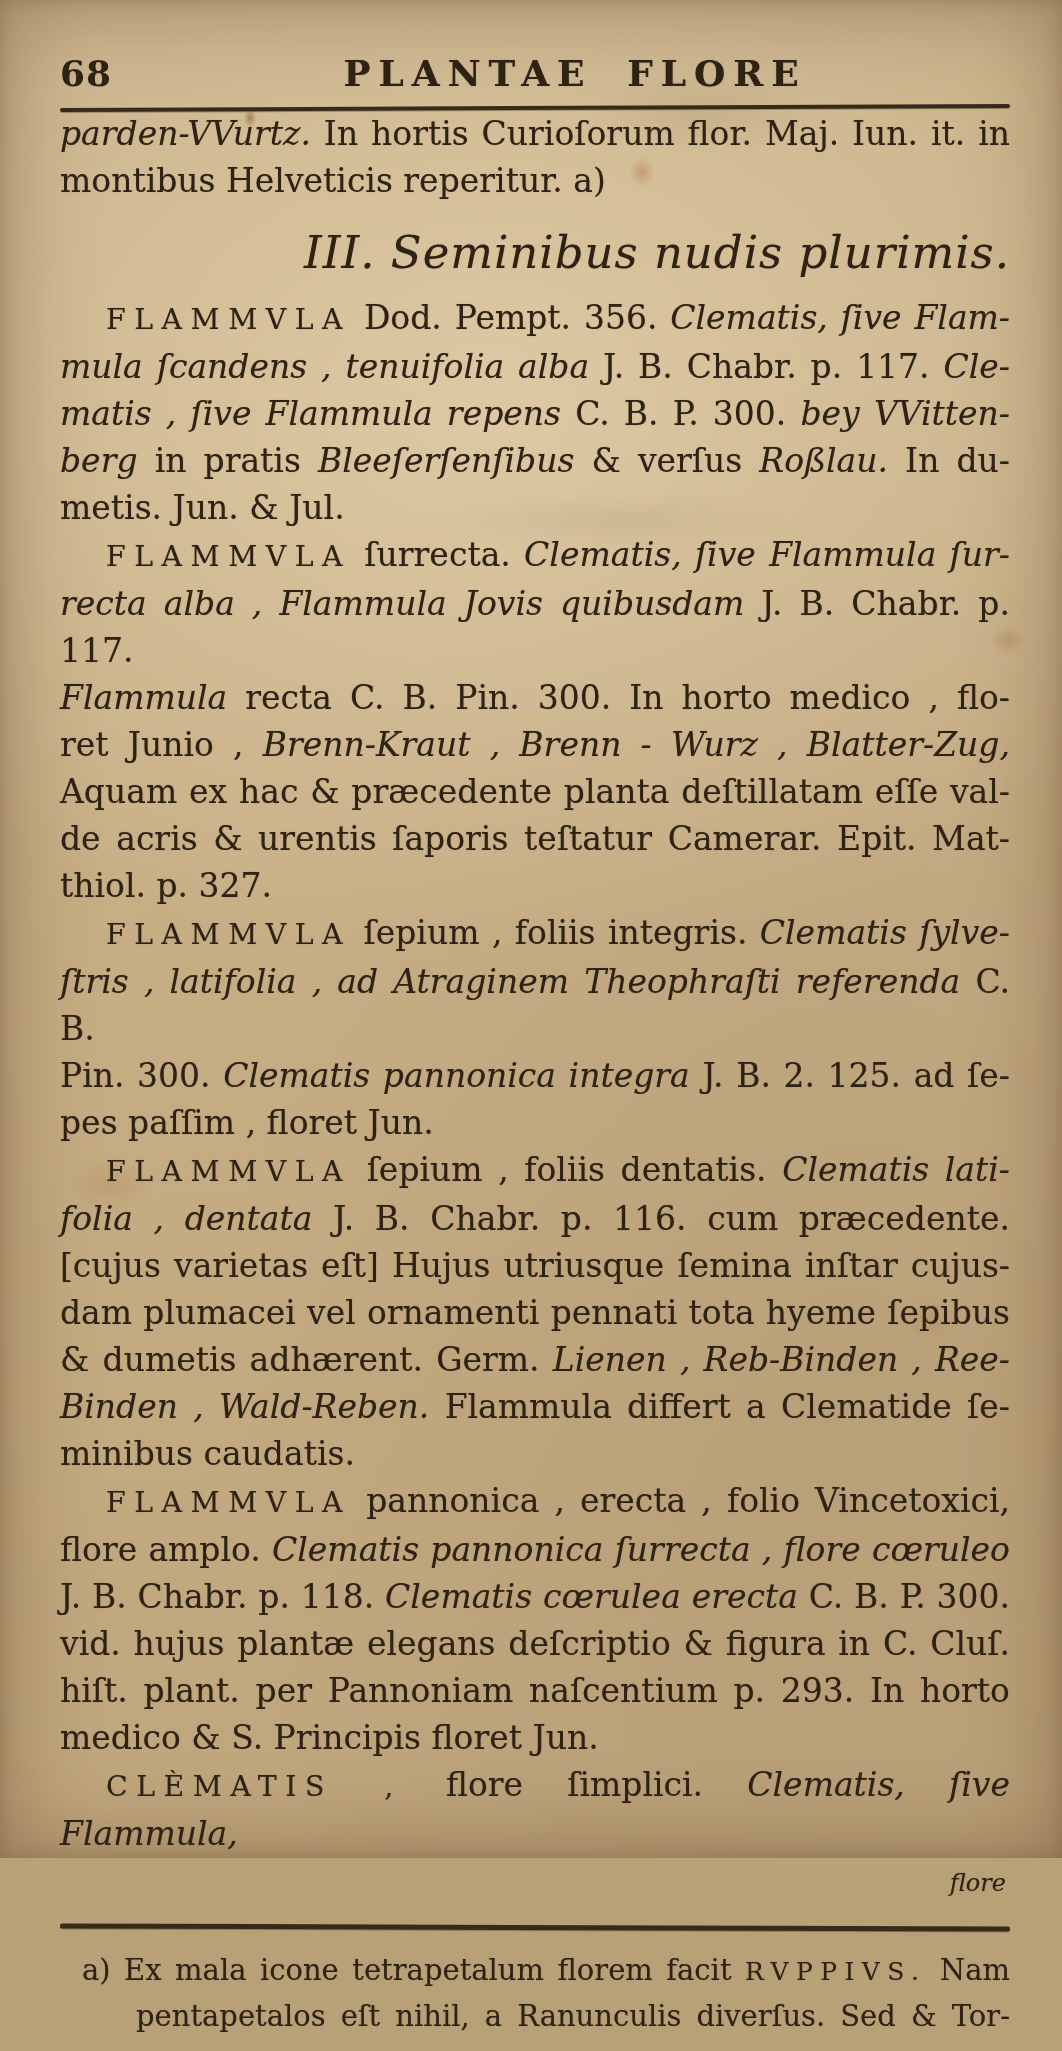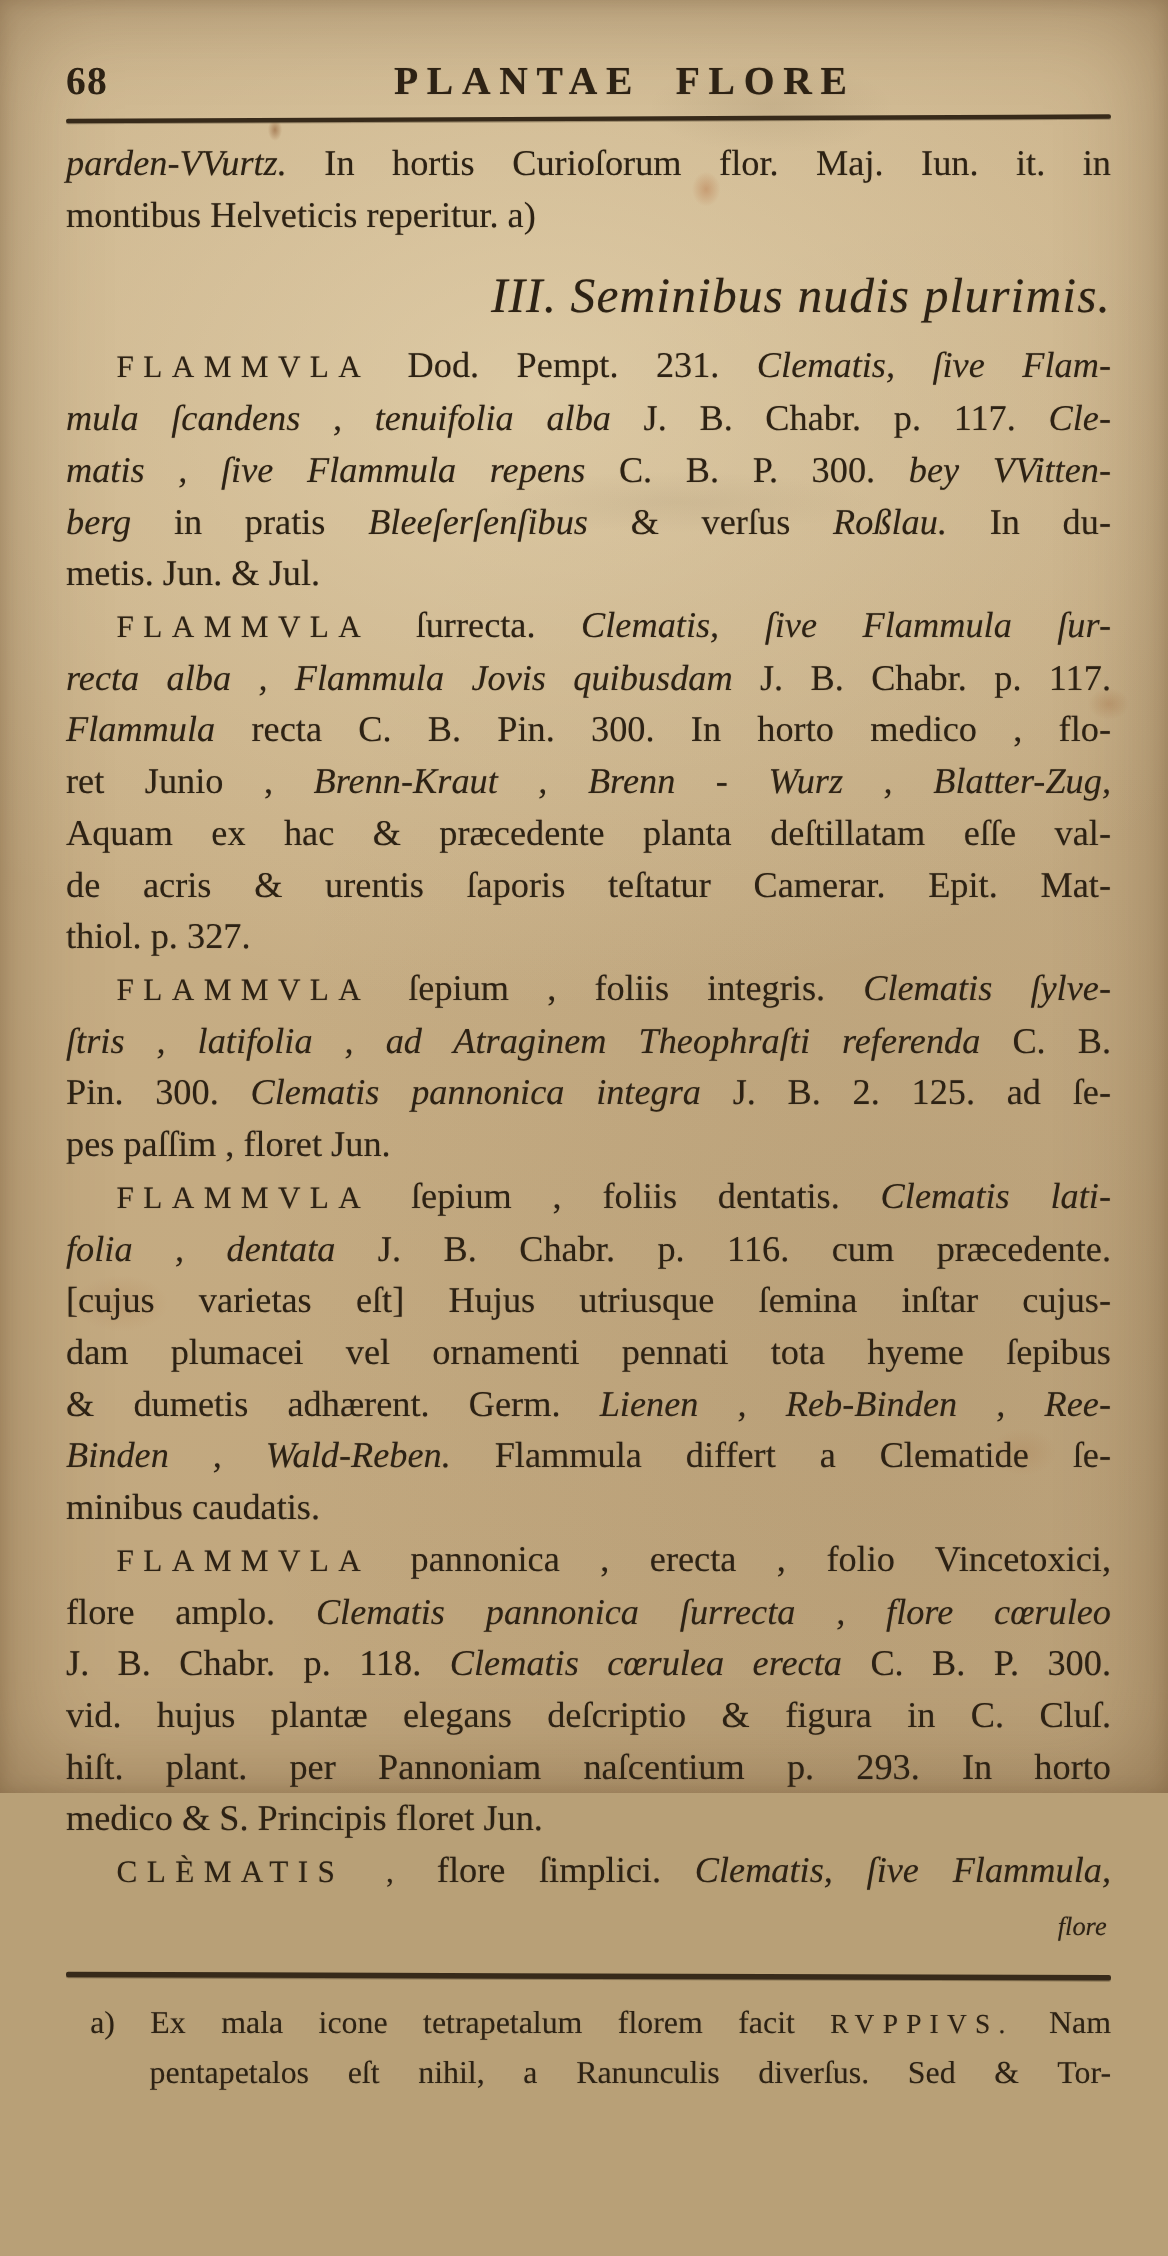--- a/index.html
+++ b/index.html
@@ -6,53 +6,52 @@
     --paper:#c6ad84;
     --ink:#2d2214;
   }
   html,body{margin:0;padding:0;}
   body{
     width:1062px;height:2051px;overflow:hidden;
     background:#b8a077;
     font-family:"DejaVu Serif","Liberation Serif",serif;
   }
   .page{
-    position:relative;width:1062px;height:1630px;color:var(--ink);
+    position:relative;width:1062px;height:1858px;color:var(--ink);
     background:
       radial-gradient(160px 60px at 66% 6%,  rgba(95,78,55,.10), transparent 70%),
       radial-gradient(260px 40px at 58% 28%, rgba(95,78,55,.08), transparent 70%),
       radial-gradient(18px 22px at 642px 172px, rgba(165,75,25,.30), transparent 72%),
       radial-gradient(9px 14px  at 250px 118px, rgba(120,60,20,.45), transparent 72%),
       radial-gradient(26px 20px at 1008px 640px, rgba(150,80,30,.22), transparent 72%),
       radial-gradient(60px 36px at 110px 1185px, rgba(150,80,30,.14), transparent 72%),
       radial-gradient(46px 30px at 310px 1990px, rgba(150,80,30,.16), transparent 72%),
       radial-gradient(42px 30px at 930px 1320px, rgba(150,80,30,.12), transparent 72%),
       radial-gradient(1250px 900px at 46% 22%, rgba(240,226,192,.50), rgba(240,226,192,0) 62%),
       radial-gradient(900px 1500px at 80% 75%, rgba(60,40,20,.07), transparent 70%),
       linear-gradient(175deg,#cbb38b 0%,#c7ae85 45%,#bfa57c 100%);
     box-shadow: inset 0 0 95px rgba(80,52,24,.42), inset 0 0 16px rgba(80,52,24,.22);
-    font-family: Liberation Serif, serif;
   }
   .inner{position:relative;padding:52px 52px 0 60px;}
 
   .header-row{display:flex;align-items:baseline;}
   .pagenum{font-size:36px;font-weight:700;letter-spacing:1px;}
   .running-header{
     flex:1;text-align:center;font-weight:700;font-size:36px;
     letter-spacing:.22em;word-spacing:.40em;transform:translateX(14px);
     text-shadow:0 0 1px rgba(45,34,20,.45);
   }
   .rule{
     height:4px;background:#372a1a;border-radius:2px;
     box-shadow:0 1px 0 rgba(55,42,26,.35);
   }
   .rule.top{margin-top:12px;transform:rotate(-.25deg);}
   .rule.fn{margin-top:20px;transform:rotate(.18deg);height:5px;}
 
-  .bodytext{margin-top:16px;font-size:33px;}
+  .bodytext{font-size:33px;}
   .line{
     line-height:47px;text-align:justify;text-align-last:justify;
     text-shadow:0 0 1px rgba(45,34,20,.38);
     white-space:normal;
   }
   .line.last{text-align-last:left;}
   .line.indent{text-indent:46px;}
   .it{font-style:italic;}
   .sc{letter-spacing:.30em;font-size:.86em;}
 
@@ -88,21 +87,21 @@
     <div class="rule top"></div>
 
     <div class="bodytext">
       <div id="intro-paragraph">
           <div class="line"><span class="it">parden-VVurtz.</span><span class="rm"> In hortis Curioſorum flor. Maj. Iun. it. in</span></div>
           <div class="line last"><span class="rm">montibus Helveticis reperitur. a)</span></div>
         </div>
       <div class="section-heading">III. Seminibus nudis plurimis.</div>
       <div id="main-paragraphs">
           <div>
-            <div class="line indent"><span class="sc">FLAMMVLA</span><span class="rm"> Dod. Pempt. 231.  </span><span class="it">Clematis, ſive Flam-</span></div>
+            <div class="line indent"><span class="sc">FLAMMVLA</span><span class="rm"> Dod. Pempt. 356.  </span><span class="it">Clematis, ſive Flam-</span></div>
             <div class="line"><span class="it">mula ſcandens ,  tenuifolia alba</span><span class="rm"> J. B. Chabr. p. 117. </span><span class="it">Cle-</span></div>
             <div class="line"><span class="it">matis ,  ſive Flammula repens</span><span class="rm"> C. B. P. 300. </span><span class="it">bey VVitten-</span></div>
             <div class="line"><span class="it">berg</span><span class="rm"> in pratis </span><span class="it">Bleeſerſenſibus</span><span class="rm"> &amp; verſus </span><span class="it">Roßlau.</span><span class="rm"> In du-</span></div>
             <div class="line last"><span class="rm">metis. Jun. &amp; Jul.</span></div>
           </div>
           <div>
             <div class="line indent"><span class="sc">FLAMMVLA</span><span class="rm"> ſurrecta.  </span><span class="it">Clematis, ſive Flammula ſur-</span></div>
             <div class="line"><span class="it">recta alba ,  Flammula Jovis quibusdam</span><span class="rm"> J. B. Chabr. p. 117.</span></div>
             <div class="line"><span class="it">Flammula</span><span class="rm"> recta C. B. Pin. 300.  In horto medico , flo-</span></div>
             <div class="line"><span class="rm">ret Junio , </span><span class="it">Brenn-Kraut ,  Brenn - Wurz ,  Blatter-Zug,</span></div>

